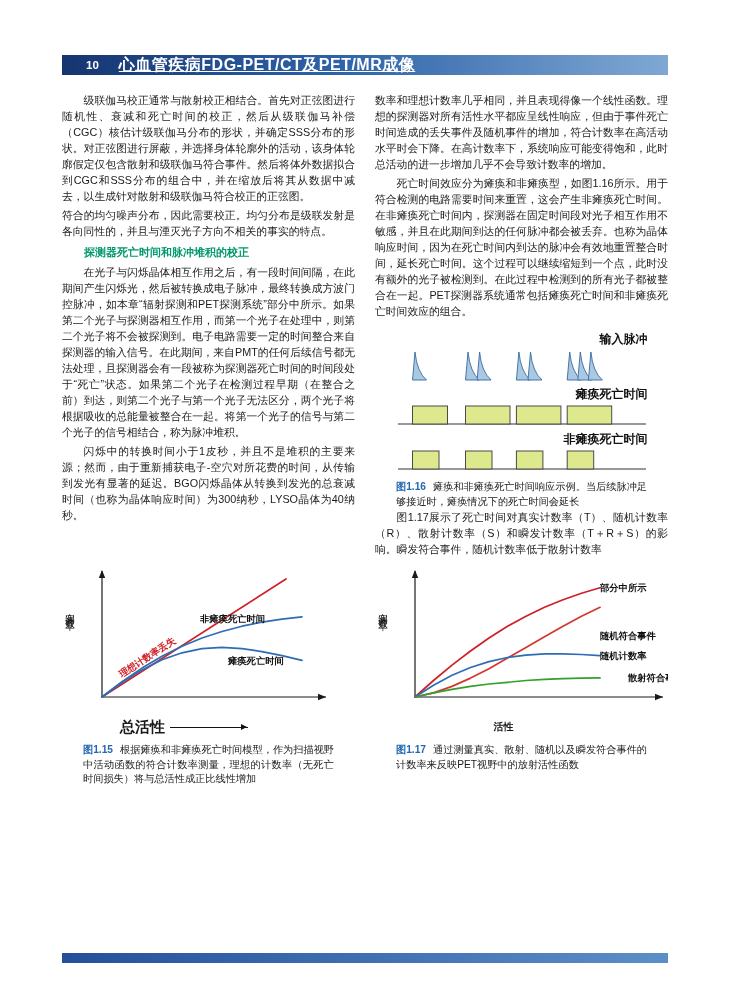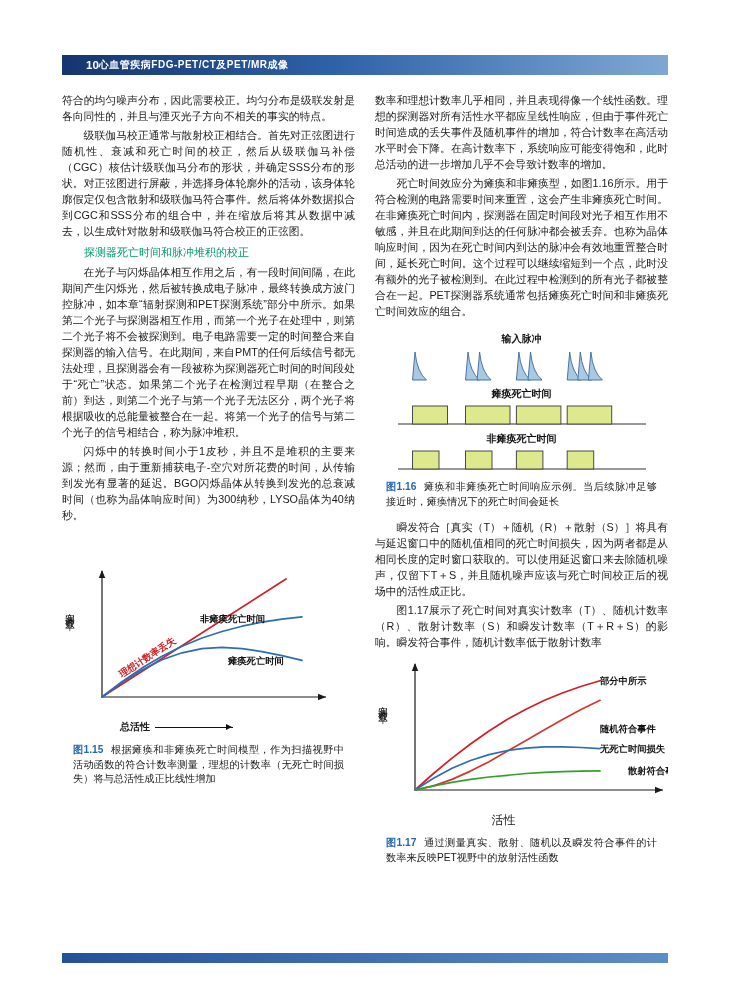--- a/index.html
+++ b/index.html
@@ -3,65 +3,65 @@
 <meta charset="utf-8">
 <style>
   *{box-sizing:border-box;}
   html,body{margin:0;padding:0;background:#fff;}
   body{font-family:"Liberation Sans","DejaVu Sans",sans-serif;color:#1a1a1a;}
   .page{position:relative;width:730px;height:984px;background:#fff;overflow:hidden;}
 
   .header-bar{position:absolute;left:62px;top:55px;width:606px;height:20px;display:flex;align-items:center;
     background:linear-gradient(90deg,var(--hdr1,#15356f),var(--hdr2,#2e62a8) 45%,var(--hdr3,#7fa8d3));color:#fff;}
   .pagenum{font-weight:bold;font-size:11.5px;margin-left:24px;}
-  .htitle{font-weight:bold;font-size:10px;letter-spacing:.5px;}
+  .htitle{font-weight:bold;font-size:16px;margin-left:20px;letter-spacing:.5px;text-decoration:underline;}
 
   .col{position:absolute;top:92px;width:293px;height:878px;overflow:hidden;font-size:10.8px;line-height:16px;text-align:justify;}
   .col-left{left:62px;}
   .col-right{left:375px;}
   p.bt{margin:0 0 3px;text-indent:2em;}
   p.bt.cont{text-indent:0;}
-  .section-heading{margin:5px 0 4px;font-size:11px;color:var(--green,#00996b);text-indent:2em;font-weight:normal;}
+  .section-heading{margin:5px 0 4px;font-size:11px;color:var(--green,#00996b);text-indent:2em;font-weight:bold;}
 
   figure{margin:0;}
-  .caption{font-size:10.2px;line-height:14.6px;margin:8px 11px 0;text-align:justify;}
+  .caption{font-size:10.2px;line-height:14.6px;margin:8px 21px 0;text-align:justify;}
   .figlabel{color:var(--capblue,#2468b2);font-weight:bold;padding-right:7px;}
 
   .chart-wrap{position:relative;}
   .chart-wrap svg{display:block;margin-left:16px;}
   .fig115 .chart-wrap{margin-top:44px;}
   .fig117 .chart-wrap{margin-top:10px;}
   .ylab{position:absolute;left:0;top:38px;writing-mode:vertical-rl;text-orientation:upright;font-size:9.5px;letter-spacing:2px;color:#111;}
   .curve-label{position:absolute;font-size:9.3px;font-weight:bold;color:#111;white-space:nowrap;}
   .curve-label.red{color:var(--red,#cf2026);transform:rotate(-33deg);transform-origin:left center;}
-  .xlabel-row{display:flex;align-items:center;gap:5px;margin:2px 0 0 58px;font-size:10px;font-weight:bold;}
+  .xlabel-row{display:flex;align-items:center;gap:5px;margin:2px 0 0 58px;font-size:15px;font-weight:bold;}
   .xarrow{width:78px;height:0;border-top:1.3px solid #111;position:relative;}
   .xarrow::after{content:"";position:absolute;right:-2px;top:-3.9px;width:0;height:0;border:3.3px solid transparent;border-left:6px solid #111;}
-  .xlabel-center{width:225px;text-align:center;font-size:12px;font-weight:normal;margin:2px 0 0 16px;}
+  .xlabel-center{width:225px;text-align:center;font-size:10px;font-weight:bold;margin:2px 0 0 16px;}
 
   .pulsefig{width:252px;margin:12px auto 0;}
   .pulsefig svg{display:block;}
-  .pulse-label{text-align:center;font-size:10px;font-weight:bold;margin:4px 0 1px;color:#111;}
+  .pulse-label{text-align:right;font-size:12px;font-weight:bold;margin:4px 0 1px;color:#111;}
 
   .footer-bar{position:absolute;left:62px;top:953px;width:606px;height:10px;
     background:linear-gradient(90deg,var(--ftr1,#24509b),var(--ftr2,#5c8ec7));}
 </style>
 </head>
 <body>
 
 <div class="page">
 
   <header class="header-bar">
     <span class="pagenum">10</span>
     <span class="htitle">心血管疾病FDG-PET/CT及PET/MR成像</span>
   </header>
 
   <div class="col col-left">
+    <p class="bt">级联伽马校正通常与散射校正相结合。首先对正弦图进行随机性、衰减和死亡时间的校正，然后从级联伽马补偿（CGC）核估计级联伽马分布的形状，并确定SSS分布的形状。对正弦图进行屏蔽，并选择身体轮廓外的活动，该身体轮廓假定仅包含散射和级联伽马符合事件。然后将体外数据拟合到CGC和SSS分布的组合中，并在缩放后将其从数据中减去，以生成针对散射和级联伽马符合校正的正弦图。</p>
     <p class="bt cont">符合的均匀噪声分布，因此需要校正。均匀分布是级联发射是各向同性的，并且与湮灭光子方向不相关的事实的特点。</p>
-    <p class="bt">级联伽马校正通常与散射校正相结合。首先对正弦图进行随机性、衰减和死亡时间的校正，然后从级联伽马补偿（CGC）核估计级联伽马分布的形状，并确定SSS分布的形状。对正弦图进行屏蔽，并选择身体轮廓外的活动，该身体轮廓假定仅包含散射和级联伽马符合事件。然后将体外数据拟合到CGC和SSS分布的组合中，并在缩放后将其从数据中减去，以生成针对散射和级联伽马符合校正的正弦图。</p>
     <h3 class="section-heading">探测器死亡时间和脉冲堆积的校正</h3>
     <p class="bt">在光子与闪烁晶体相互作用之后，有一段时间间隔，在此期间产生闪烁光，然后被转换成电子脉冲，最终转换成方波门控脉冲，如本章“辐射探测和PET探测系统”部分中所示。如果第二个光子与探测器相互作用，而第一个光子在处理中，则第二个光子将不会被探测到。电子电路需要一定的时间整合来自探测器的输入信号。在此期间，来自PMT的任何后续信号都无法处理，且探测器会有一段被称为探测器死亡时间的时间段处于“死亡”状态。如果第二个光子在检测过程早期（在整合之前）到达，则第二个光子与第一个光子无法区分，两个光子将根据吸收的总能量被整合在一起。将第一个光子的信号与第二个光子的信号相结合，称为脉冲堆积。</p>
     <p class="bt">闪烁中的转换时间小于1皮秒，并且不是堆积的主要来源；然而，由于重新捕获电子-空穴对所花费的时间，从传输到发光有显著的延迟。BGO闪烁晶体从转换到发光的总衰减时间（也称为晶体响应时间）为300纳秒，LYSO晶体为40纳秒。</p>
 
     <figure class="fig115">
       <div class="chart-wrap">
         <div class="ylab">实测计数率</div>
         <svg width="252" height="150">
             <line x1="24" y1="130" x2="248" y2="130" stroke="#1a1a1a" stroke-width="1.2"></line>
             <line x1="24" y1="130" x2="24" y2="4" stroke="#1a1a1a" stroke-width="1.2"></line>
@@ -117,39 +117,38 @@
             <rect x="69.5" y="3" width="26.5" height="18" fill="#dde98c" stroke="#4a4a4a" stroke-width="1"></rect>
             <rect x="120.4" y="3" width="26.5" height="18" fill="#dde98c" stroke="#4a4a4a" stroke-width="1"></rect>
             <rect x="171.2" y="3" width="26.5" height="18" fill="#dde98c" stroke="#4a4a4a" stroke-width="1"></rect>
           </svg>
       </div>
       <figcaption class="caption">
         <span class="figlabel">图1.16</span><span>瘫痪和非瘫痪死亡时间响应示例。当后续脉冲足够接近时，瘫痪情况下的死亡时间会延长</span>
       </figcaption>
     </figure>
 
-    <p class="bt" style="margin-top:10px;">瞬发符合［真实（T）＋随机（R）＋散射（S）］将具有与延迟窗口中的随机值相同的死亡时间损失，因为两者都是从相同长度的定时窗口获取的。可以使用延迟窗口来去除随机噪声，仅留下T＋S，并且随机噪声应该与死亡时间校正后的视场中的活性成正比。</p>
     <p class="bt">图1.17展示了死亡时间对真实计数率（T）、随机计数率（R）、散射计数率（S）和瞬发计数率（T＋R＋S）的影响。瞬发符合事件，随机计数率低于散射计数率</p>
 
     <figure class="fig117">
       <div class="chart-wrap">
         <div class="ylab">实测计数率</div>
         <svg width="276" height="150">
             <line x1="24" y1="130" x2="272" y2="130" stroke="#1a1a1a" stroke-width="1.2"></line>
             <line x1="24" y1="130" x2="24" y2="4" stroke="#1a1a1a" stroke-width="1.2"></line>
             <path d="M 272 130 l -8 -3.2 l 0 6.4 Z" fill="#1a1a1a"></path>
             <path d="M 24 3 l -3.2 8 l 6.4 0 Z" fill="#1a1a1a"></path>
             <path d="M 24.0,130.0 L 42.5,113.5 L 61.0,98.1 L 79.5,84.0 L 98.0,71.0 L 116.5,59.2 L 135.0,49.2 L 153.5,40.3 L 172.0,32.7 L 190.5,26.2 L 209.0,20.8" fill="none" stroke="#cf2026" stroke-width="1.7" stroke-linecap="round" stroke-linejoin="round"></path>
             <path d="M 24.0,130.0 L 42.5,125.9 L 61.0,119.4 L 79.5,111.1 L 98.0,101.7 L 116.5,91.1 L 135.0,80.4 L 153.5,69.8 L 172.0,59.2 L 190.5,49.2 L 209.0,40.3" fill="none" stroke="#d4372e" stroke-width="1.7" stroke-linecap="round" stroke-linejoin="round"></path>
             <path d="M 24.0,130.0 L 42.5,118.2 L 61.0,108.2 L 79.5,100.5 L 98.0,94.6 L 116.5,90.5 L 135.0,88.1 L 153.5,86.9 L 172.0,86.9 L 190.5,87.5 L 209.0,88.7" fill="none" stroke="#2e6db4" stroke-width="1.7" stroke-linecap="round" stroke-linejoin="round"></path>
             <path d="M 24.0,130.0 L 42.5,125.9 L 61.0,122.3 L 79.5,119.4 L 98.0,117.0 L 116.5,115.3 L 135.0,113.5 L 153.5,112.3 L 172.0,111.7 L 190.5,111.1 L 209.0,110.9" fill="none" stroke="#33a02c" stroke-width="1.7" stroke-linecap="round" stroke-linejoin="round"></path>
           </svg>
         <div class="curve-label" style="left:225px;top:13px;">部分中所示</div>
         <div class="curve-label" style="left:225px;top:33px;margin-top:28px;">随机符合事件</div>
-        <div class="curve-label" style="left:225px;top:81px;">无死亡时间损失</div>
+        <div class="curve-label" style="left:225px;top:81px;">随机计数率</div>
         <div class="curve-label" style="left:225px;top:103px;margin-left:28px;">散射符合事件</div>
         <div class="xlabel-center">活性</div>
       </div>
       <figcaption class="caption">
         <span class="figlabel">图1.17</span><span>通过测量真实、散射、随机以及瞬发符合事件的计数率来反映PET视野中的放射活性函数</span>
       </figcaption>
     </figure>
   </div>
 
   <footer class="footer-bar"></footer>

